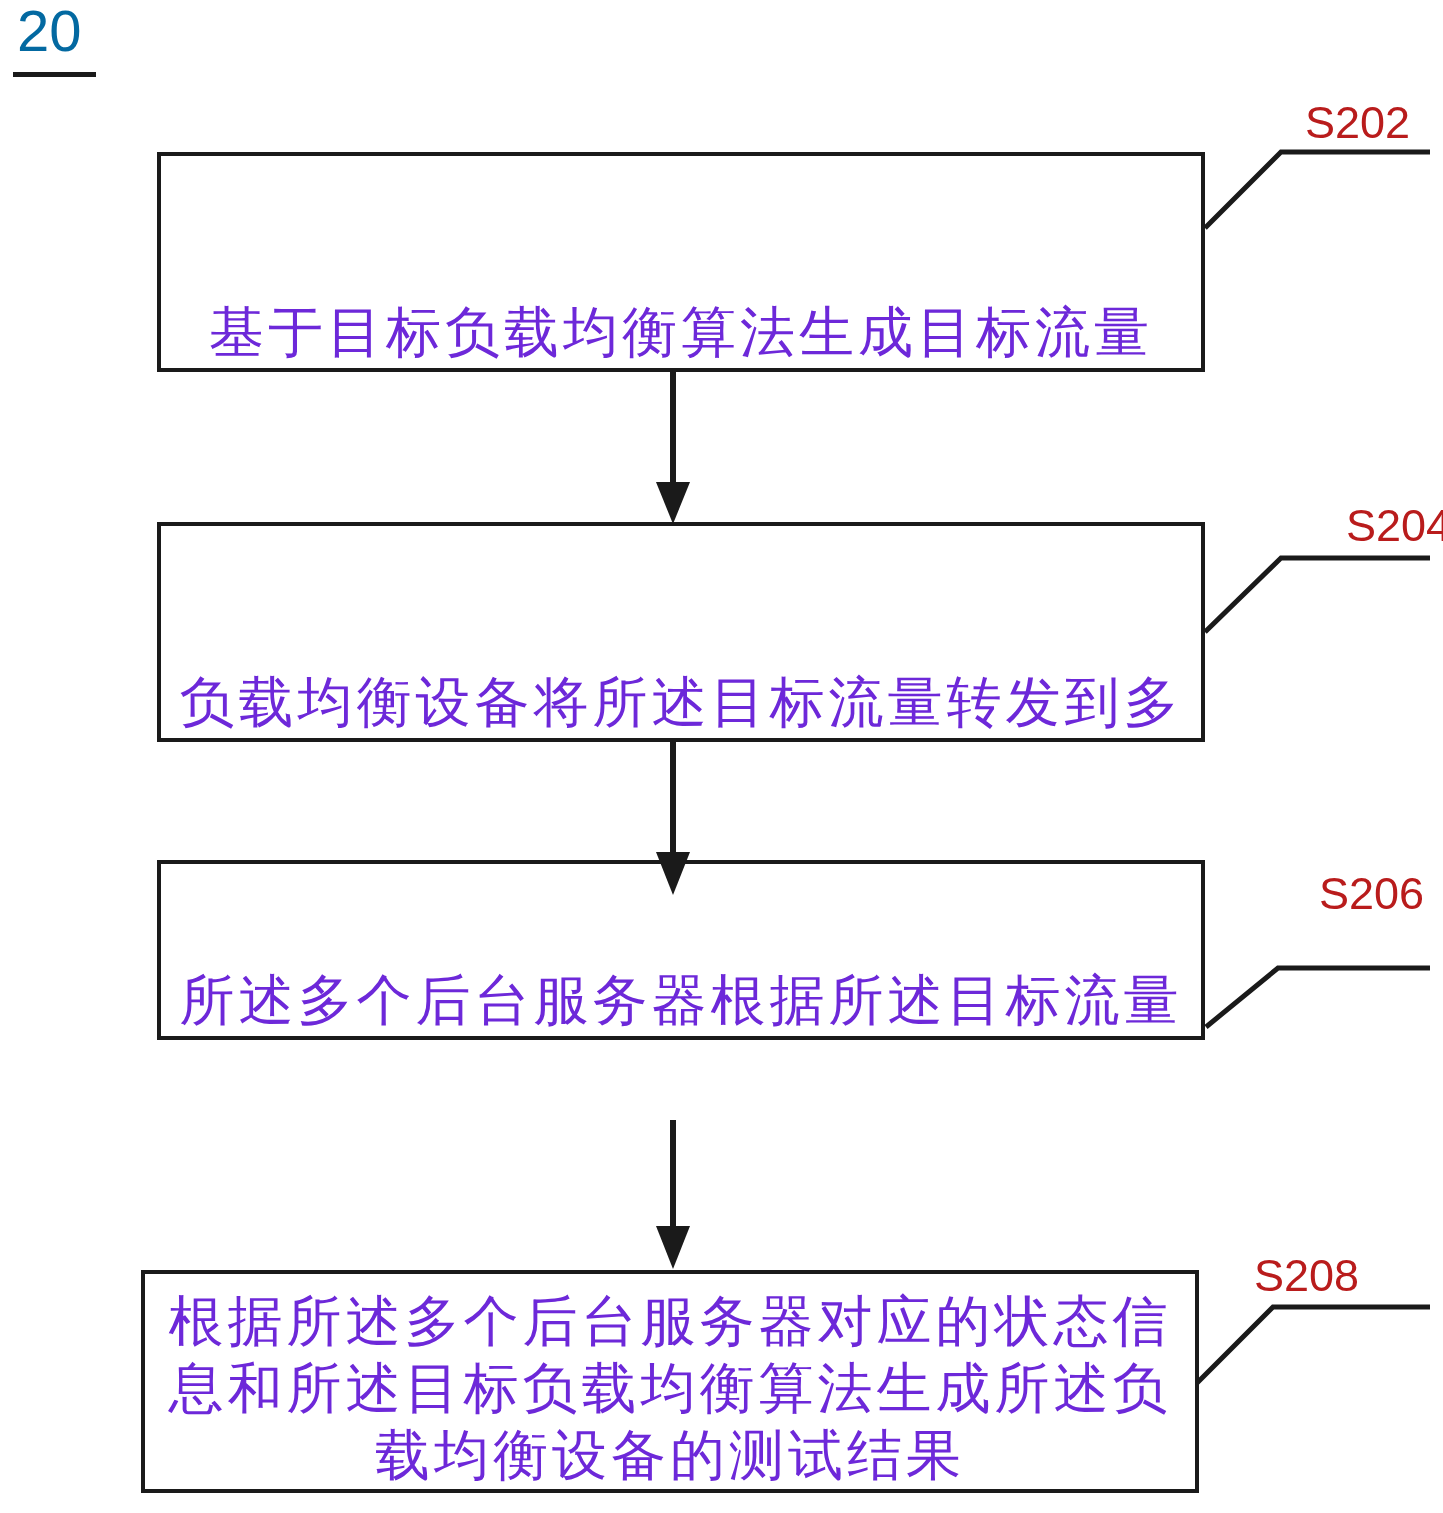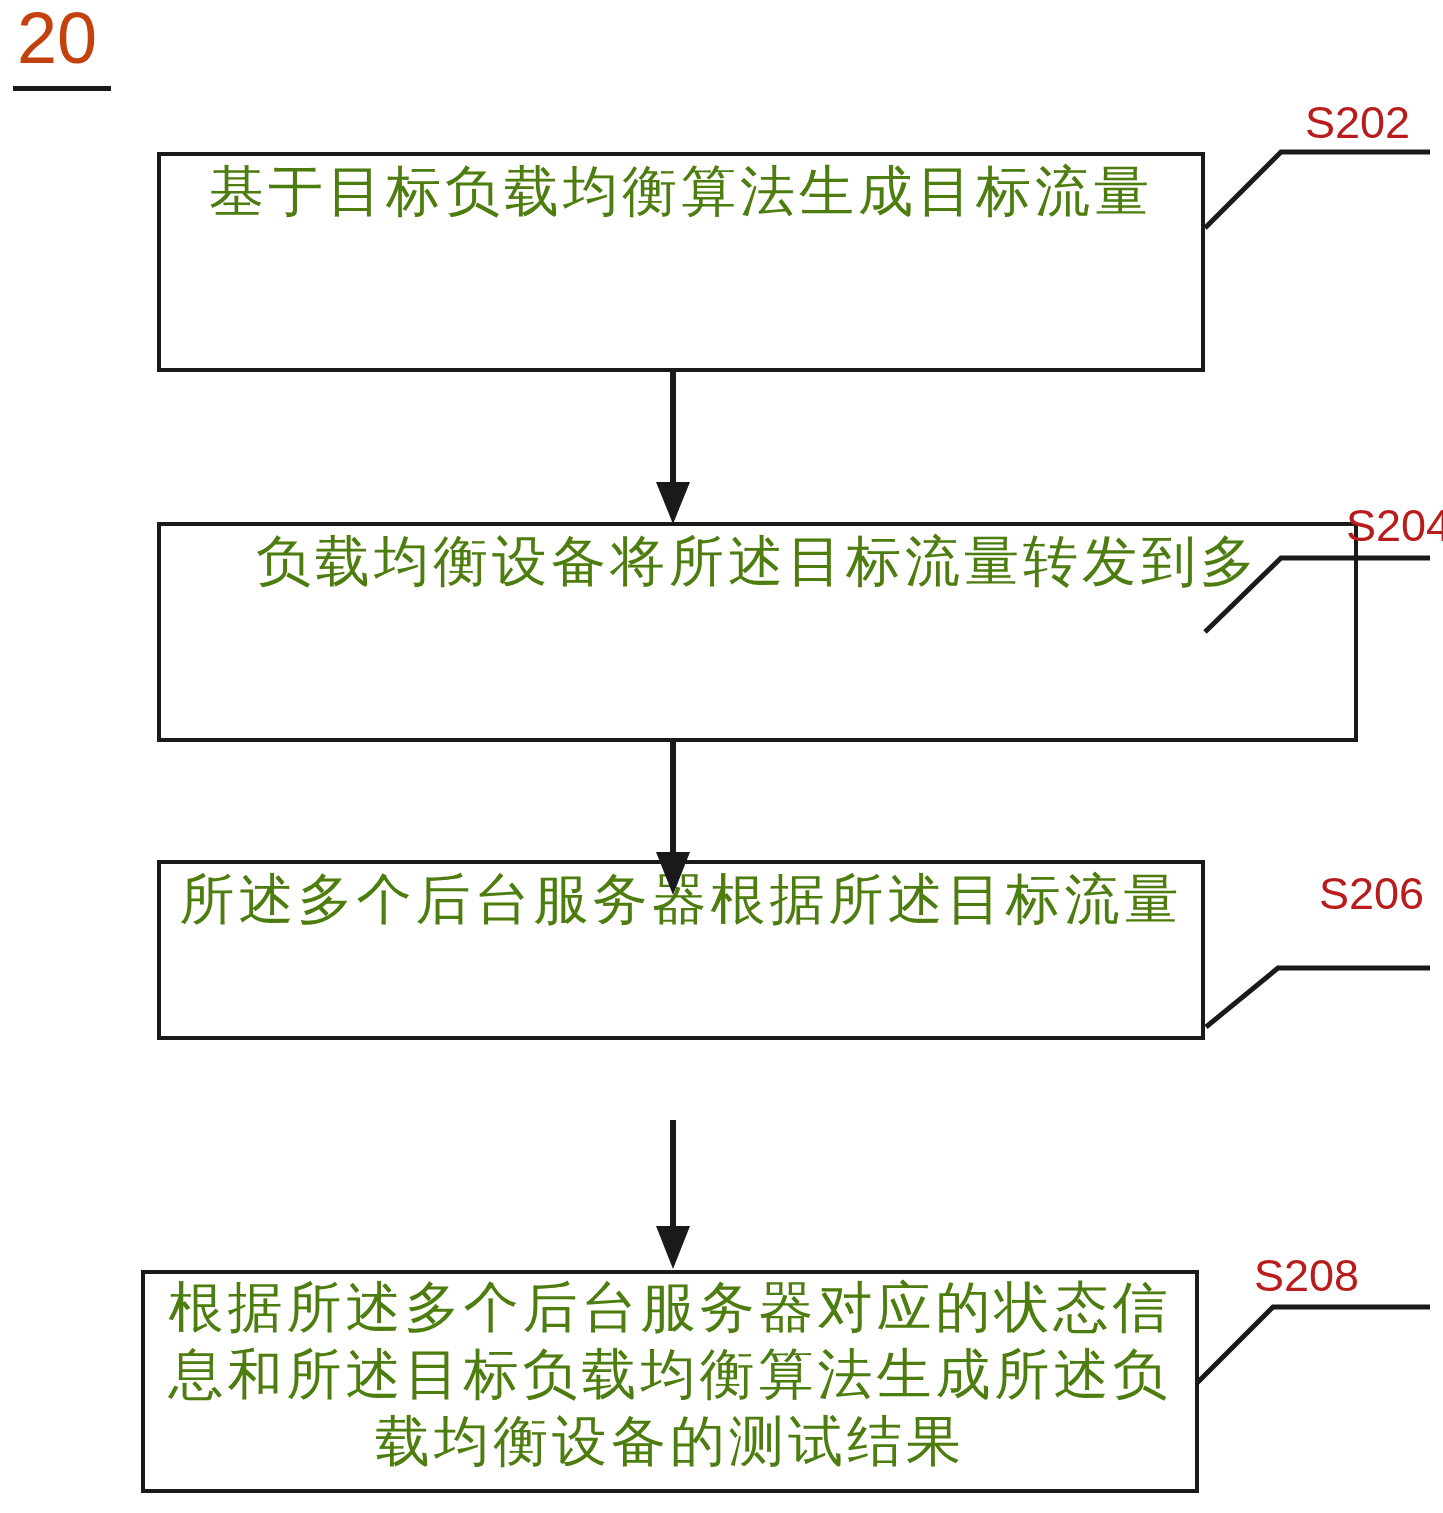--- a/index.html
+++ b/index.html
@@ -12,45 +12,45 @@
     width: 1443px;
     height: 1513px;
     background: #ffffff;
     overflow: hidden;
   }
   .fig-num {
     position: absolute;
     left: 13px;
     top: 2px;
     font-family: "Liberation Sans", "DejaVu Sans", sans-serif;
-    font-size: 72px;
+    font-size: 58px;
     font-weight: 400;
-    color: #c2410c;
+    color: #0369a1;
     border-bottom: 5px solid #1a1a1a;
     padding: 0 14px 12px 4px;
     line-height: 1.0;
   }
   .box {
     position: absolute;
     box-sizing: border-box;
     border: 4px solid #1a1a1a;
     background: #ffffff;
     display: flex;
     flex-direction: column;
-    justify-content: flex-start;
+    justify-content: flex-end;
     align-items: center;
     text-align: center;
     font-family: "Liberation Serif", "DejaVu Serif", serif;
     font-size: 55px;
-    color: #4d7c0f;
+    color: #6d28d9;
     letter-spacing: 4px;
   }
   .box .line { line-height: 71px; white-space: nowrap; }
   .box1 { left: 157px; top: 152px; width: 1048px; height: 220px; }
-  .box2 { left: 157px; top: 522px; width: 1201px; height: 220px; }
+  .box2 { left: 157px; top: 522px; width: 1048px; height: 220px; }
   .box3 { left: 157px; top: 860px; width: 1048px; height: 180px; }
   .box4 { left: 141px; top: 1270px; width: 1058px; height: 223px; }
   .box4 .line { line-height: 67px; }
   .step-label {
     position: absolute;
     font-family: "Liberation Sans", "DejaVu Sans", sans-serif;
     font-size: 45px;
     color: #b91c1c;
     white-space: nowrap;
   }

